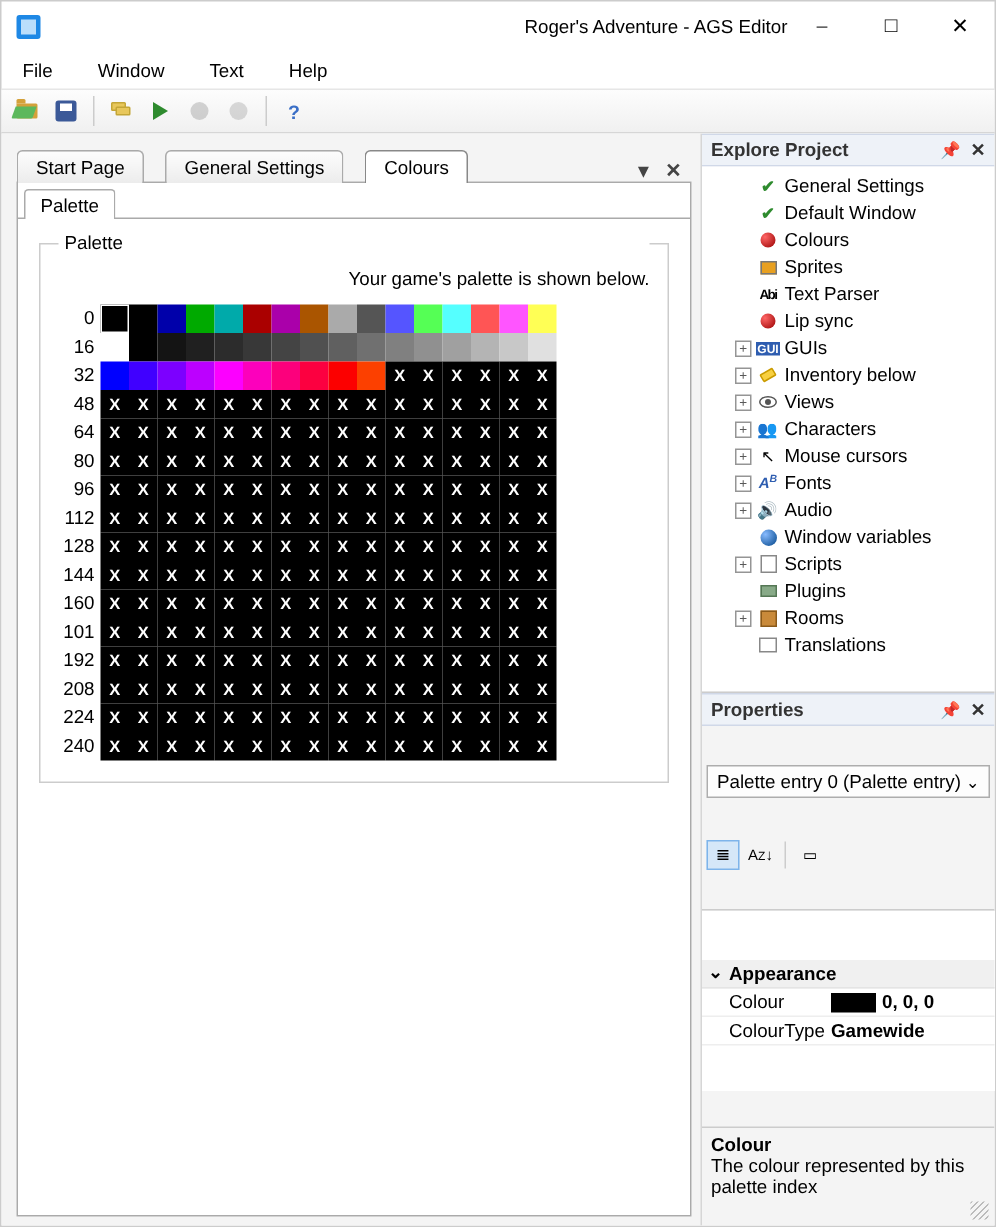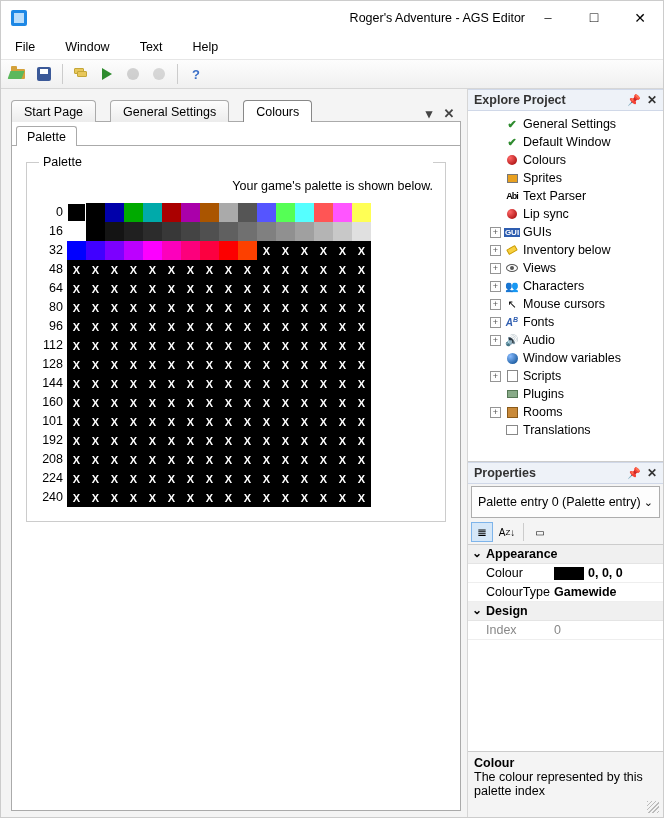--- a/index.html
+++ b/index.html
@@ -78,29 +78,29 @@
   .ti-bubble { width:12px; height:9px; border:1px solid #777; border-radius:2px; background:#fff; }
   .ti-eye { width:12px; height:8px; border:1px solid #555; border-radius:50%; position:relative; }
   .ti-eye::after{content:"";position:absolute;top:1px;left:3px;width:4px;height:4px;border-radius:50%;background:#555;}
   .ti-font { font-size:10px; font-weight:bold; font-style:italic; color:#2e5db0; }
   .ti-globe { width:11px; height:11px; border-radius:50%; background:radial-gradient(circle at 30% 30%, #8bf, #048); }
   .ti-scroll { width:11px; height:12px; background:#fff; border:1px solid #888; position:relative; }
   .ti-plugin { width:11px; height:8px; background:#8a8; border:1px solid #575;}
   .ti-room { width:11px; height:11px; background:#c98a3a; border:1px solid #8a5a1a;}
   .ti-trans { width:12px; height:10px; background:#fff; border:1px solid #888; }
   .panel-explore { display:flex; flex-direction:column; flex:1; min-height:0; }
-  .panel-props { display:flex; flex-direction:column; height:356px; border-top:1px solid #ccc;}
-  .prop-object { height:32px; border:1px solid #adadad; background:#fdfdfd; font-size:12.5px; display:flex; align-items:center; padding:0 6px; margin:2px 3px; }
+  .panel-props { display:flex; flex-direction:column; height:356px; border-top:1px solid #ccc;gap:24px;}
+  .prop-object { height:22px; border:1px solid #adadad; background:#fdfdfd; font-size:12.5px; display:flex; align-items:center; padding:0 6px; margin:2px 3px; }
   .prop-object .chev { margin-left:auto; font-size:11px; }
   .prop-toolbar { height:24px; display:flex; align-items:center; gap:3px; padding:0 3px; }
   .prop-tb-btn { width:22px; height:20px; border:1px solid transparent; display:flex; align-items:center; justify-content:center; font-size:10px; }
   .prop-tb-btn.active { border:1px solid #7eb4ea; background:#d5e7f8; }
   .prop-tb-sep { width:1px; height:18px; background:#ccc; margin:0 2px; }
   .prop-grid { flex:1; background:#fff; border-top:1px solid #ccc; font-size:12.5px; overflow:auto; }
-  .prop-cat { background:#f0f0f0; padding:2px 4px 2px 18px; position:relative; font-weight:bold; border-bottom:1px solid #e4e4e4;}
+  .prop-cat { background:#f0f0f0; padding:2px 4px 2px 18px; position:relative; font-weight:bold; border-bottom:1px solid #e4e4e4;margin-top:33px;}
   .prop-cat::before { content:"⌄"; position:absolute; left:4px; top:1px; font-size:12px; }
   .prop-row { display:flex; border-bottom:1px solid #eee; }
   .prop-row .k { width:82px; padding:2px 4px 2px 18px; }
   .prop-row .v { flex:1; padding:2px 4px; }
   .prop-row .v.bold { font-weight:bold; }
   .color-swatch { display:inline-block; width:30px; height:13px; background:#000; vertical-align:middle; margin-right:4px; }
   .prop-row.dis .k, .prop-row.dis .v { color:#888; }
   .prop-desc { border-top:1px solid #ccc; padding:4px 6px 8px; font-size:12.5px; background:#f4f4f4; height:66px; }
   .prop-desc .t { font-weight:bold; }
   .status-grip { position:absolute; right:4px; bottom:4px; width:12px; height:12px; background:

